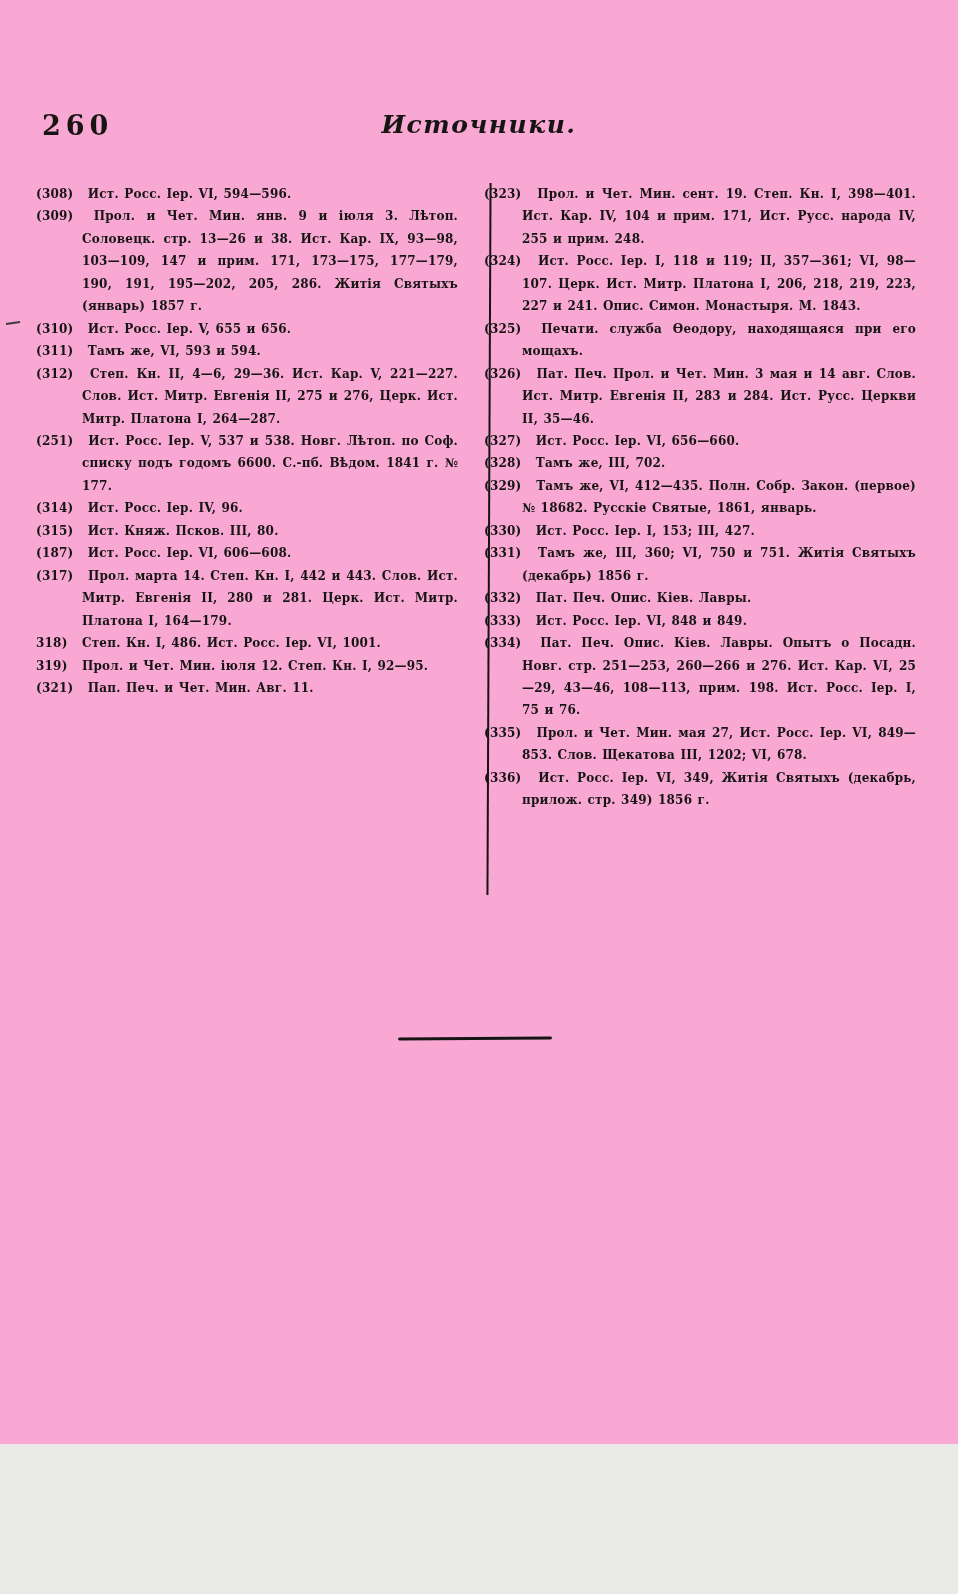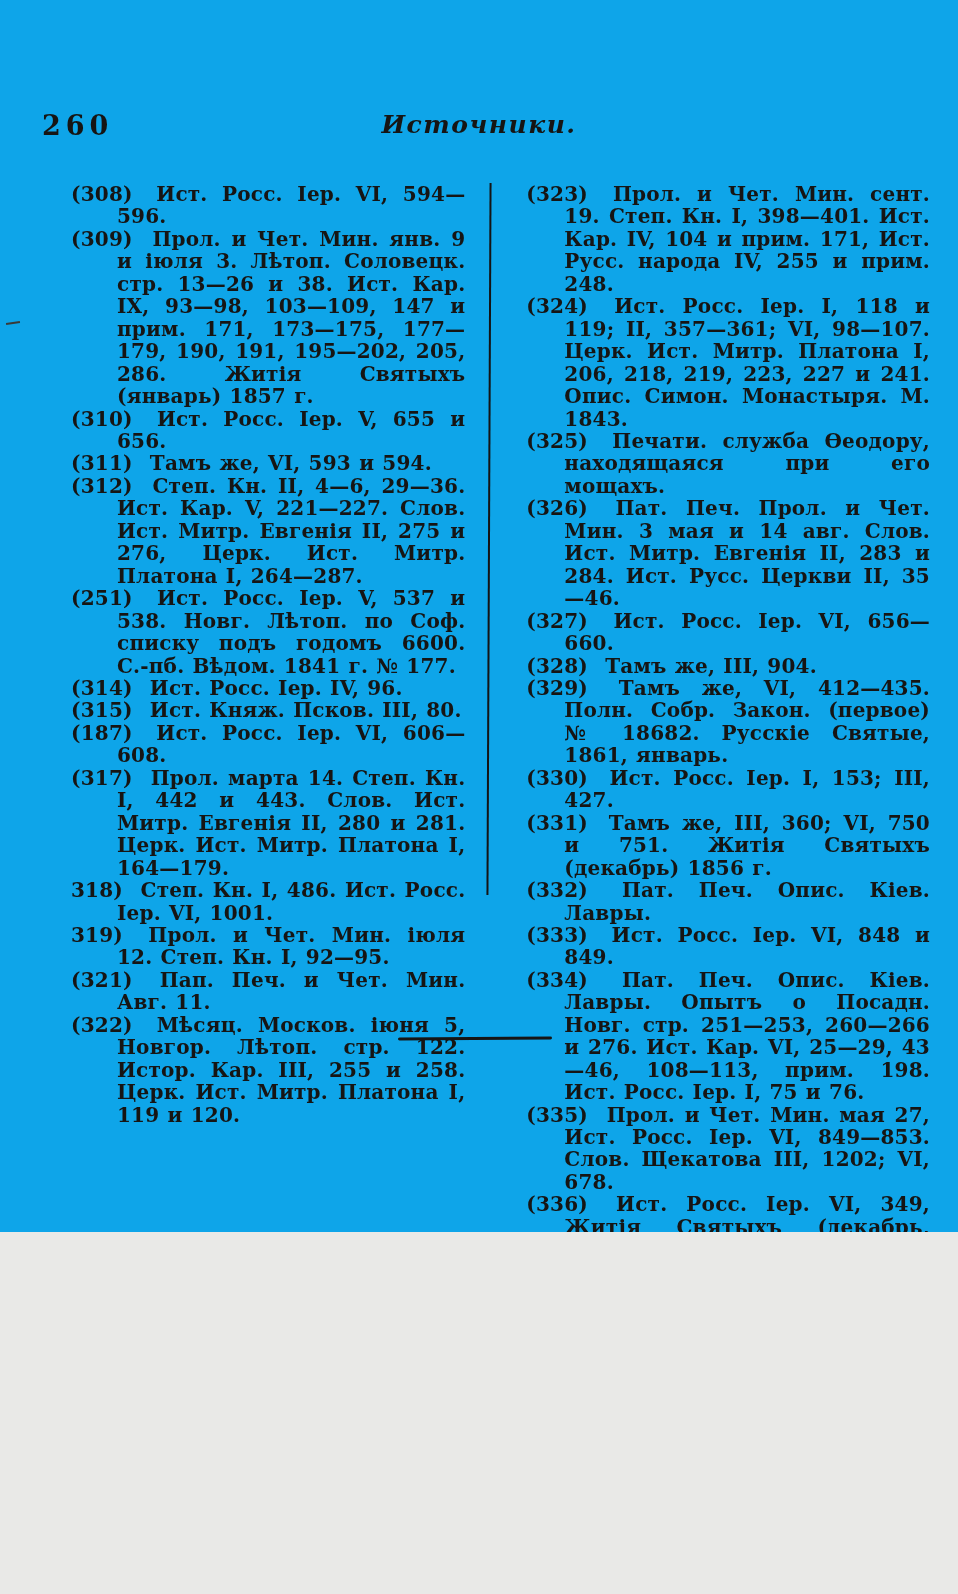--- a/index.html
+++ b/index.html
@@ -3,23 +3,23 @@
 <meta charset="utf-8">
 <style>
   html, body {
     margin: 0;
     padding: 0;
     background: #e9e9e7;
   }
   .page {
     position: relative;
     width: 958px;
-    height: 1232px;
+    height: 1444px;
     margin: 0 auto;
-    background: #0ea5e9;
+    background: #f9a8d4;
     color: #161514;
     font-family: "DejaVu Serif", serif;
     overflow: hidden;
   }
   .page-number {
     position: absolute;
     left: 42px;
     top: 110px;
     font-size: 27px;
     font-weight: 700;
@@ -37,27 +37,26 @@
     font-style: italic;
   }
   .columns {
     position: absolute;
     top: 183px;
     left: 36px;
     width: 894px;
     display: flex;
   }
   .col {
-    font-size: 20px;
+    font-size: 12px;
     font-weight: 700;
     line-height: 22.45px;
     text-align: justify;
     letter-spacing: 0.2px;
     word-spacing: 1px;
-    margin-left: 35px;
   }
   .col-left {
     width: 436px;
     padding-right: 14px;
     box-sizing: border-box;
   }
   .col-right {
     width: 444px;
     padding-left: 12px;
     box-sizing: border-box;
@@ -122,30 +121,29 @@
         <p class="entry"><span class="num">(311)</span> <span>Тамъ же, VI, 593 и 594.</span></p>
         <p class="entry"><span class="num">(312)</span> <span>Степ. Кн. II, 4—6, 29—36. Ист. Кар. V, 221—227. Слов. Ист. Митр. Евгенія II, 275 и 276, Церк. Ист. Митр. Платона I, 264—287.</span></p>
         <p class="entry"><span class="num">(251)</span> <span>Ист. Росс. Iер. V, 537 и 538. Новг. Лѣтоп. по Соф. списку подъ годомъ 6600. С.-пб. Вѣдом. 1841 г. № 177.</span></p>
         <p class="entry"><span class="num">(314)</span> <span>Ист. Росс. Iер. IV, 96.</span></p>
         <p class="entry"><span class="num">(315)</span> <span>Ист. Княж. Псков. III, 80.</span></p>
         <p class="entry"><span class="num">(187)</span> <span>Ист. Росс. Iер. VI, 606—608.</span></p>
         <p class="entry"><span class="num">(317)</span> <span>Прол. марта 14. Степ. Кн. I, 442 и 443. Слов. Ист. Митр. Евгенія II, 280 и 281. Церк. Ист. Митр. Платона I, 164—179.</span></p>
         <p class="entry"><span class="num">318)</span> <span>Степ. Кн. I, 486. Ист. Росс. Iер. VI, 1001.</span></p>
         <p class="entry"><span class="num">319)</span> <span>Прол. и Чет. Мин. іюля 12. Степ. Кн. I, 92—95.</span></p>
         <p class="entry"><span class="num">(321)</span> <span>Пап. Печ. и Чет. Мин. Авг. 11.</span></p>
-        <p class="entry"><span class="num">(322)</span> <span>Мѣсяц. Москов. іюня 5, Новгор. Лѣтоп. стр. 122. Истор. Кар. III, 255 и 258. Церк. Ист. Митр. Платона I, 119 и 120.</span></p>
       </div>
     <div class="column-divider"></div>
     <div class="col col-right" id="col-right">
         <p class="entry"><span class="num">(323)</span> <span>Прол. и Чет. Мин. сент. 19. Степ. Кн. I, 398—401. Ист. Кар. IV, 104 и прим. 171, Ист. Русс. народа IV, 255 и прим. 248.</span></p>
         <p class="entry"><span class="num">(324)</span> <span>Ист. Росс. Iер. I, 118 и 119; II, 357—361; VI, 98—107. Церк. Ист. Митр. Платона I, 206, 218, 219, 223, 227 и 241. Опис. Симон. Монастыря. М. 1843.</span></p>
         <p class="entry"><span class="num">(325)</span> <span>Печати. служба Ѳеодору, находящаяся при его мощахъ.</span></p>
         <p class="entry"><span class="num">(326)</span> <span>Пат. Печ. Прол. и Чет. Мин. 3 мая и 14 авг. Слов. Ист. Митр. Евгенія II, 283 и 284. Ист. Русс. Церкви II, 35—46.</span></p>
         <p class="entry"><span class="num">(327)</span> <span>Ист. Росс. Iер. VI, 656—660.</span></p>
-        <p class="entry"><span class="num">(328)</span> <span>Тамъ же, III, 904.</span></p>
+        <p class="entry"><span class="num">(328)</span> <span>Тамъ же, III, 702.</span></p>
         <p class="entry"><span class="num">(329)</span> <span>Тамъ же, VI, 412—435. Полн. Собр. Закон. (первое) № 18682. Русскіе Святые, 1861, январь.</span></p>
         <p class="entry"><span class="num">(330)</span> <span>Ист. Росс. Iер. I, 153; III, 427.</span></p>
         <p class="entry"><span class="num">(331)</span> <span>Тамъ же, III, 360; VI, 750 и 751. Житія Святыхъ (декабрь) 1856 г.</span></p>
         <p class="entry"><span class="num">(332)</span> <span>Пат. Печ. Опис. Кіев. Лавры.</span></p>
         <p class="entry"><span class="num">(333)</span> <span>Ист. Росс. Iер. VI, 848 и 849.</span></p>
         <p class="entry"><span class="num">(334)</span> <span>Пат. Печ. Опис. Кіев. Лавры. Опытъ о Посадн. Новг. стр. 251—253, 260—266 и 276. Ист. Кар. VI, 25—29, 43—46, 108—113, прим. 198. Ист. Росс. Iер. I, 75 и 76.</span></p>
         <p class="entry"><span class="num">(335)</span> <span>Прол. и Чет. Мин. мая 27, Ист. Росс. Iер. VI, 849—853. Слов. Щекатова III, 1202; VI, 678.</span></p>
         <p class="entry"><span class="num">(336)</span> <span>Ист. Росс. Iер. VI, 349, Житія Святыхъ (декабрь, прилож. стр. 349) 1856 г.</span></p>
       </div>
   </div>

